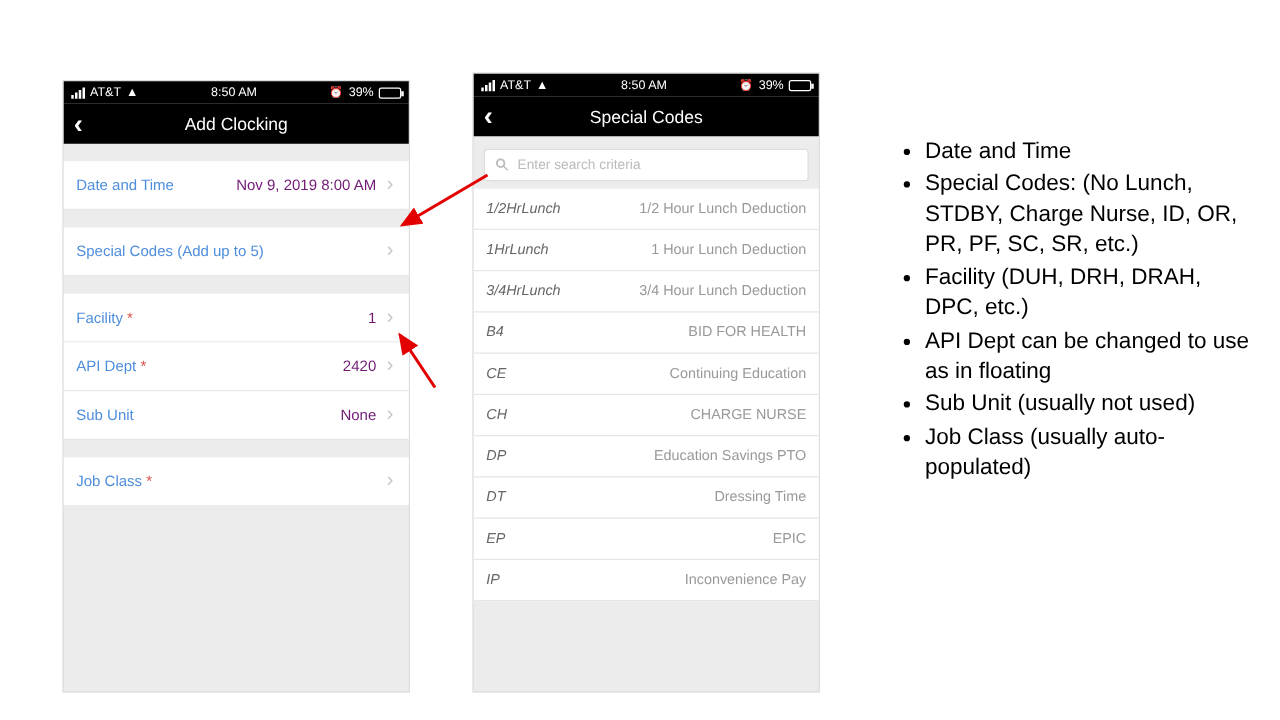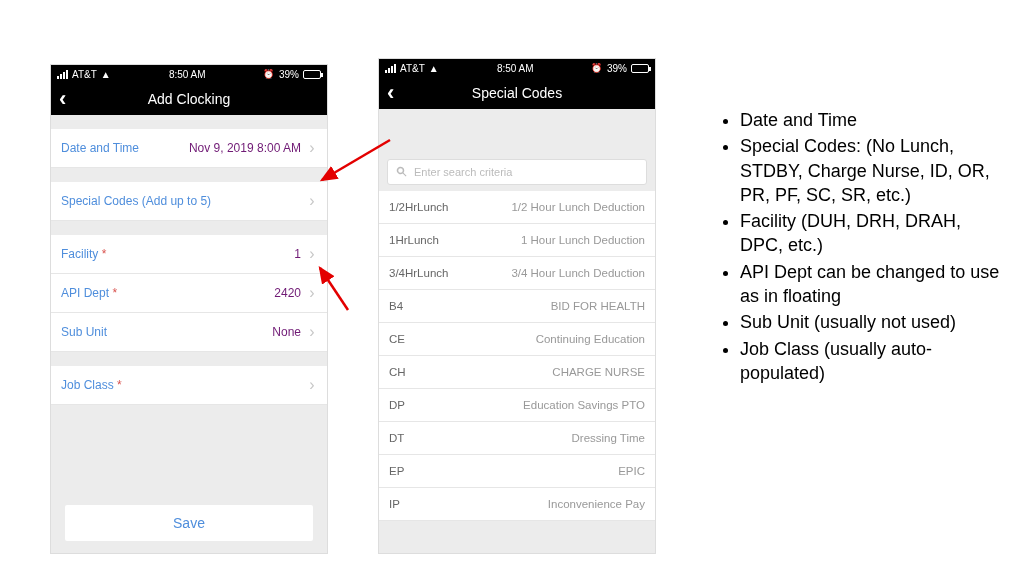--- a/index.html
+++ b/index.html
@@ -91,34 +91,33 @@
   .search {
     background:#fff;
     border:1px solid #ddd;
     border-radius:3px;
     display:flex;
     align-items:flex-end;
     padding:6px 8px;
     font-size:11px;
     color:#bbb;
     gap:6px;
-    margin-top:40px;
   }
   .search svg { width:12px; height:12px; fill:#bbb; }
 
   .codes-list { background:#fff; }
   .code-row {
     display:flex;
     justify-content:space-between;
     align-items:center;
     padding:10px 10px;
     border-bottom:1px solid #e6e6e6;
     font-size:11.5px;
   }
-  .code-row .code { color:#666; }
+  .code-row .code { color:#666;font-style:italic; }
   .code-row .desc { color:#999; text-align:right; max-width:150px; }
 
   .notes {
     position:absolute;
     left: 720px;
     top: 108px;
     width: 280px;
     font-size: 18px;
     color:#000;
     line-height: 1.35;
@@ -187,21 +186,20 @@
     <span class="value">None</span>
     <span class="chev">›</span>
   </div>
 
   <div class="section-gap"></div>
   <div class="row">
     <span class="label"><span>Job Class</span> <span class="req">*</span></span>
     <span class="chev">›</span>
   </div>
 
-  <div class="save-btn">Save</div>
 </div>
 
 <div class="phone phone2">
   <div class="statusbar">
     <div class="left">
       <span class="sig-bars">
           <i></i>
           <i></i>
           <i></i>
           <i></i>

